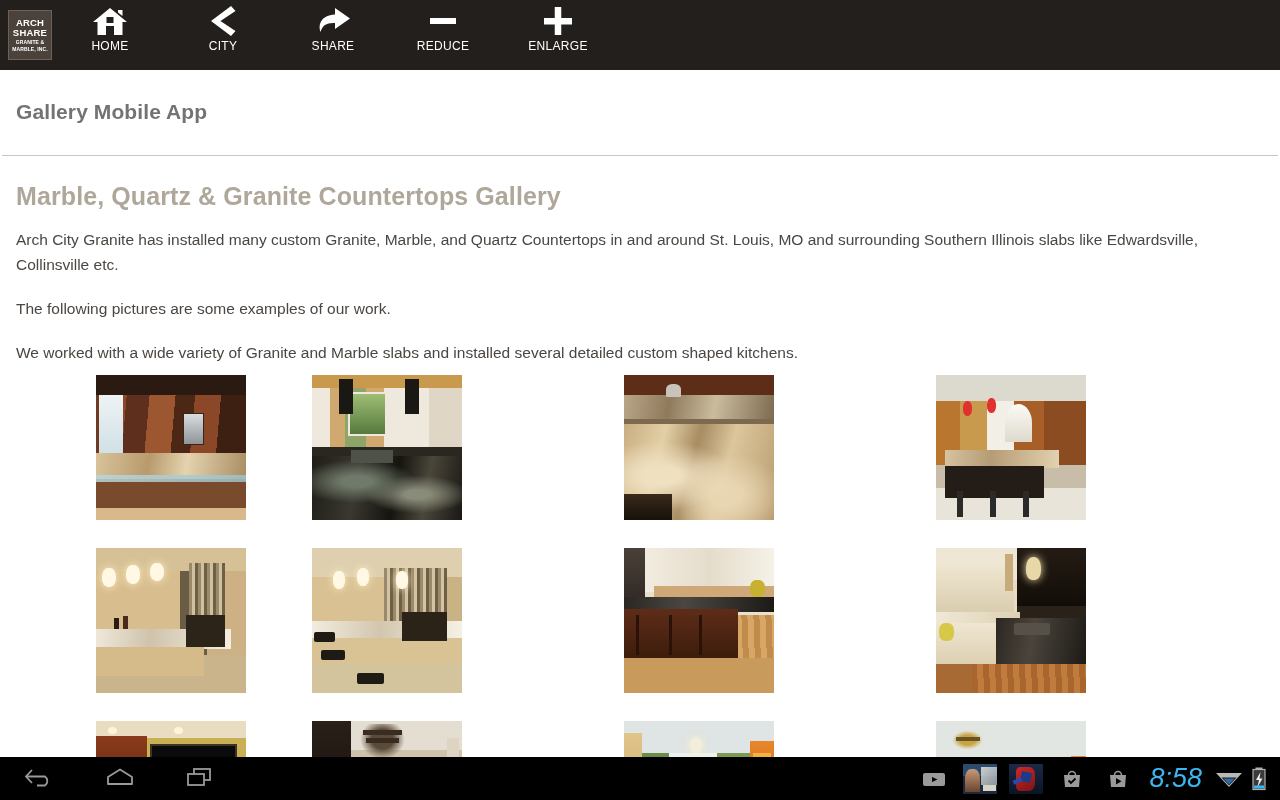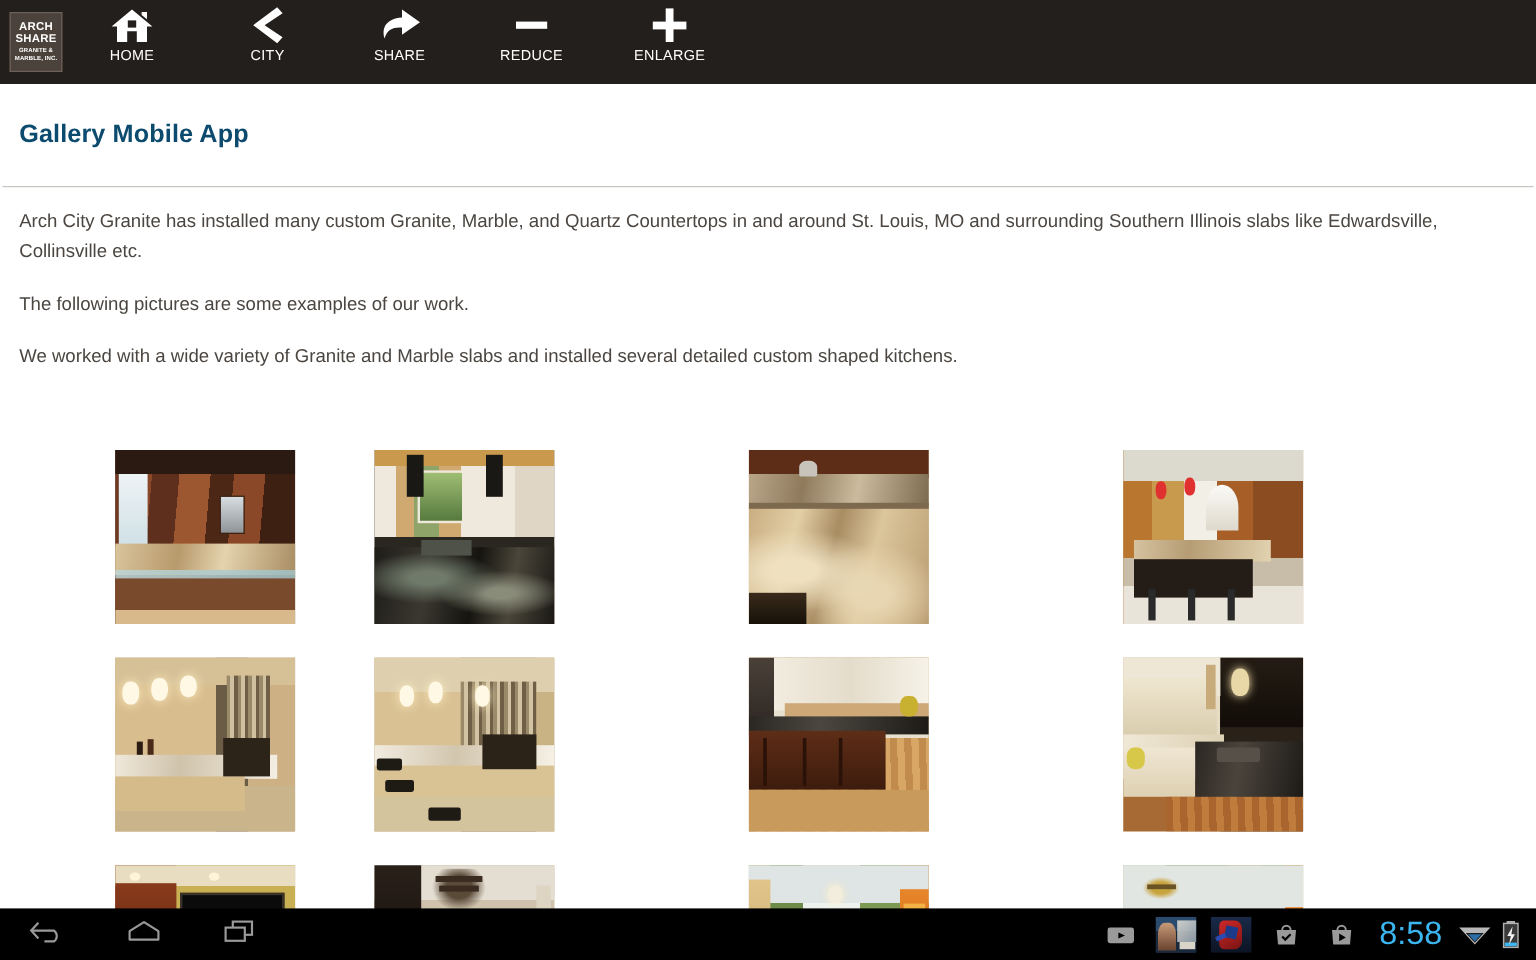--- a/index.html
+++ b/index.html
@@ -42,21 +42,21 @@
   .tb-ico svg { display: block; }
   .tb-label {
     color: #ffffff; font-size: 12px;
     letter-spacing: .3px; margin-top: 1px;
   }
 
   
   #page { position: absolute; top: 70px; left: 0; width: 1280px; height: 687px; background: #fff; }
 
   #page-title {
-    font-size: 21px; font-weight: bold; color: #0c4a6e;
+    font-size: 21px; font-weight: bold; color: #737373;
     padding: 30px 0 0 16px; letter-spacing: .1px;
   }
   #title-rule {
     margin: 31px 2px 0 2px; height: 1px; background: #c9c6c2;
   }
 
   #gallery-heading {
     font-size: 25px; font-weight: bold; color: #b0a79b;
     padding: 26px 0 0 16px; letter-spacing: .1px;
   }
@@ -89,21 +89,21 @@
     position: absolute; bottom: 0; left: 0;
     width: 1280px; height: 43px; background: #000000;
     display: flex; align-items: center;
   }
   .nav-btn { width: 80px; height: 43px; display: flex; align-items: center; justify-content: center; cursor: pointer; }
   #nav-spacer { flex: 1; }
   #status-tray { display: flex; align-items: center; gap: 0px; padding-right: 8px; }
   .tray-item { display: flex; align-items: center; justify-content: center; cursor: pointer; }
   .tray-icon { width: 46px; height: 43px; }
   .tray-thumb { width: 34px; height: 30px; margin: 0 6px; overflow: hidden; position: relative; border-radius: 1px; }
-  #clock { color: #3cb6f0; font-size: 27px; letter-spacing: 0px; padding: 0 10px 0 8px; }
+  #clock { color: #3cb6f0; font-size: 27px; letter-spacing: 0px; padding: 0 10px 0 8px; font-style: italic; }
 </style>
 </head>
 <body>
 
 <div id="app">
 
   <div id="toolbar">
 
     <div id="brand-logo">
       <div class="b1">ARCH</div>
@@ -159,20 +159,21 @@
       </div>
       <div class="tb-label">ENLARGE</div>
     </div>
   </div>
 
   <div id="page">
 
     <div id="page-title">Gallery Mobile App</div>
     <div id="title-rule"></div>
 
+    <div id="gallery-heading">Marble, Quartz &amp; Granite Countertops Gallery</div>
 
     <div class="para p1">Arch City Granite has installed many custom Granite, Marble, and Quartz Countertops in and around St. Louis, MO and surrounding Southern Illinois slabs like Edwardsville, Collinsville etc.</div>
     <div class="para p3">The following pictures are some examples of our work.</div>
     <div class="para p2">We worked with a wide variety of Granite and Marble slabs and installed several detailed custom shaped kitchens.</div>
 
     <div id="grid">
 
       <div class="grid-row">
         <div class="cell">
           <div class="thumb">

